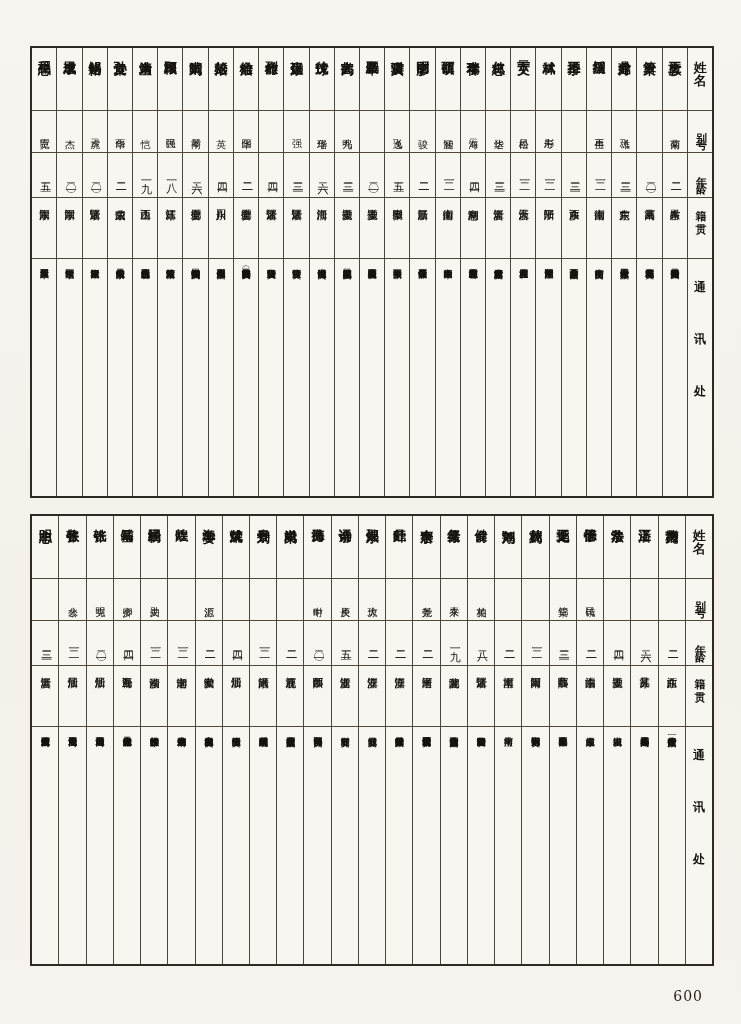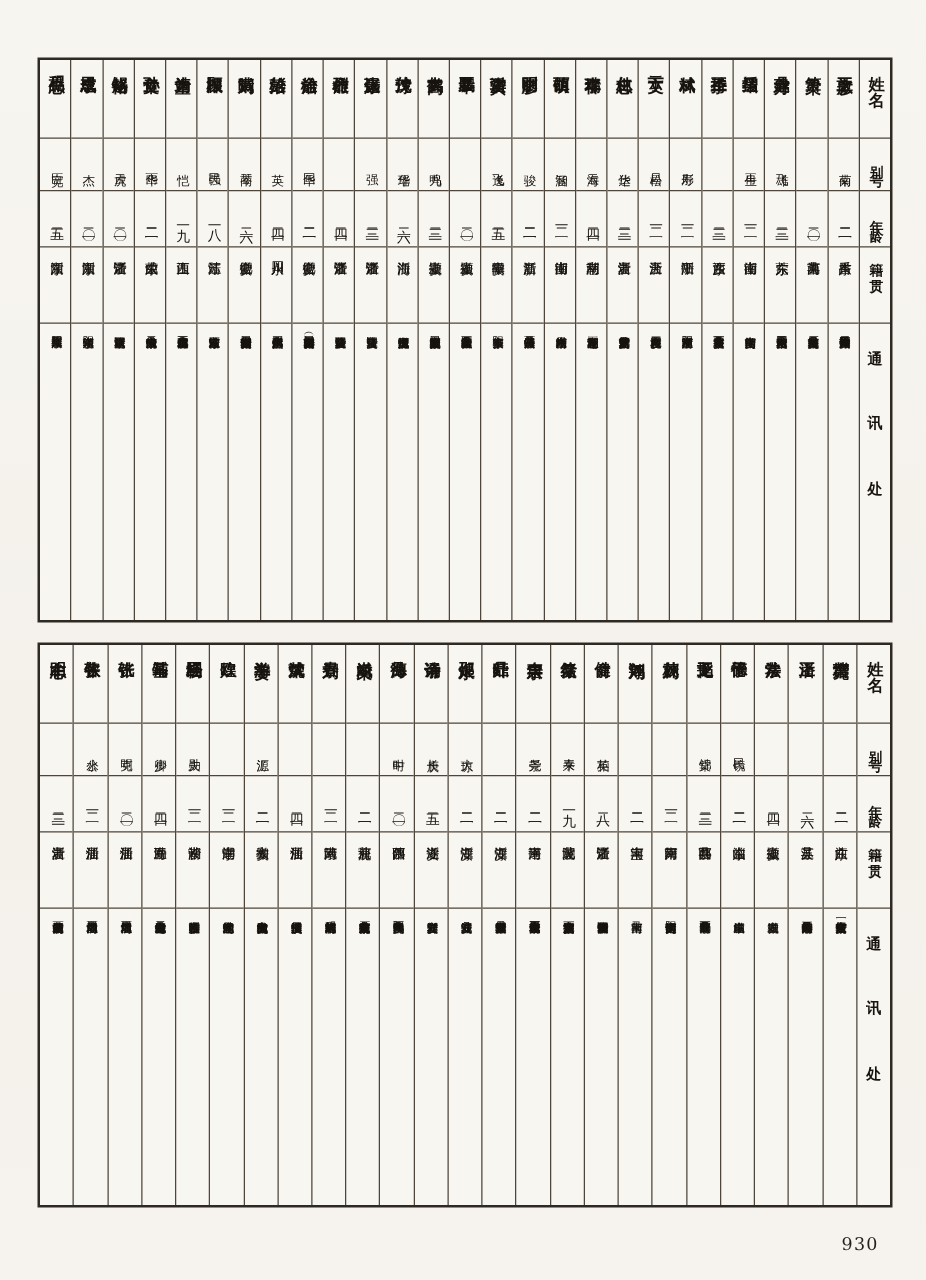--- a/index.html
+++ b/index.html
@@ -968,14 +968,14 @@
           <span class="vtext">二三</span>
         </div>
         <div class="cell r-native">
           <span class="vtext">浙江黄岩</span>
         </div>
         <div class="cell r-addr">
           <span class="vtext">浙江黄岩茅畲镇城内西门站前</span>
         </div>
       </div>
     </div>
-  <div class="page-number">930</div>
+  <div class="page-number">600</div>
 </div>
 
 </body></html>

